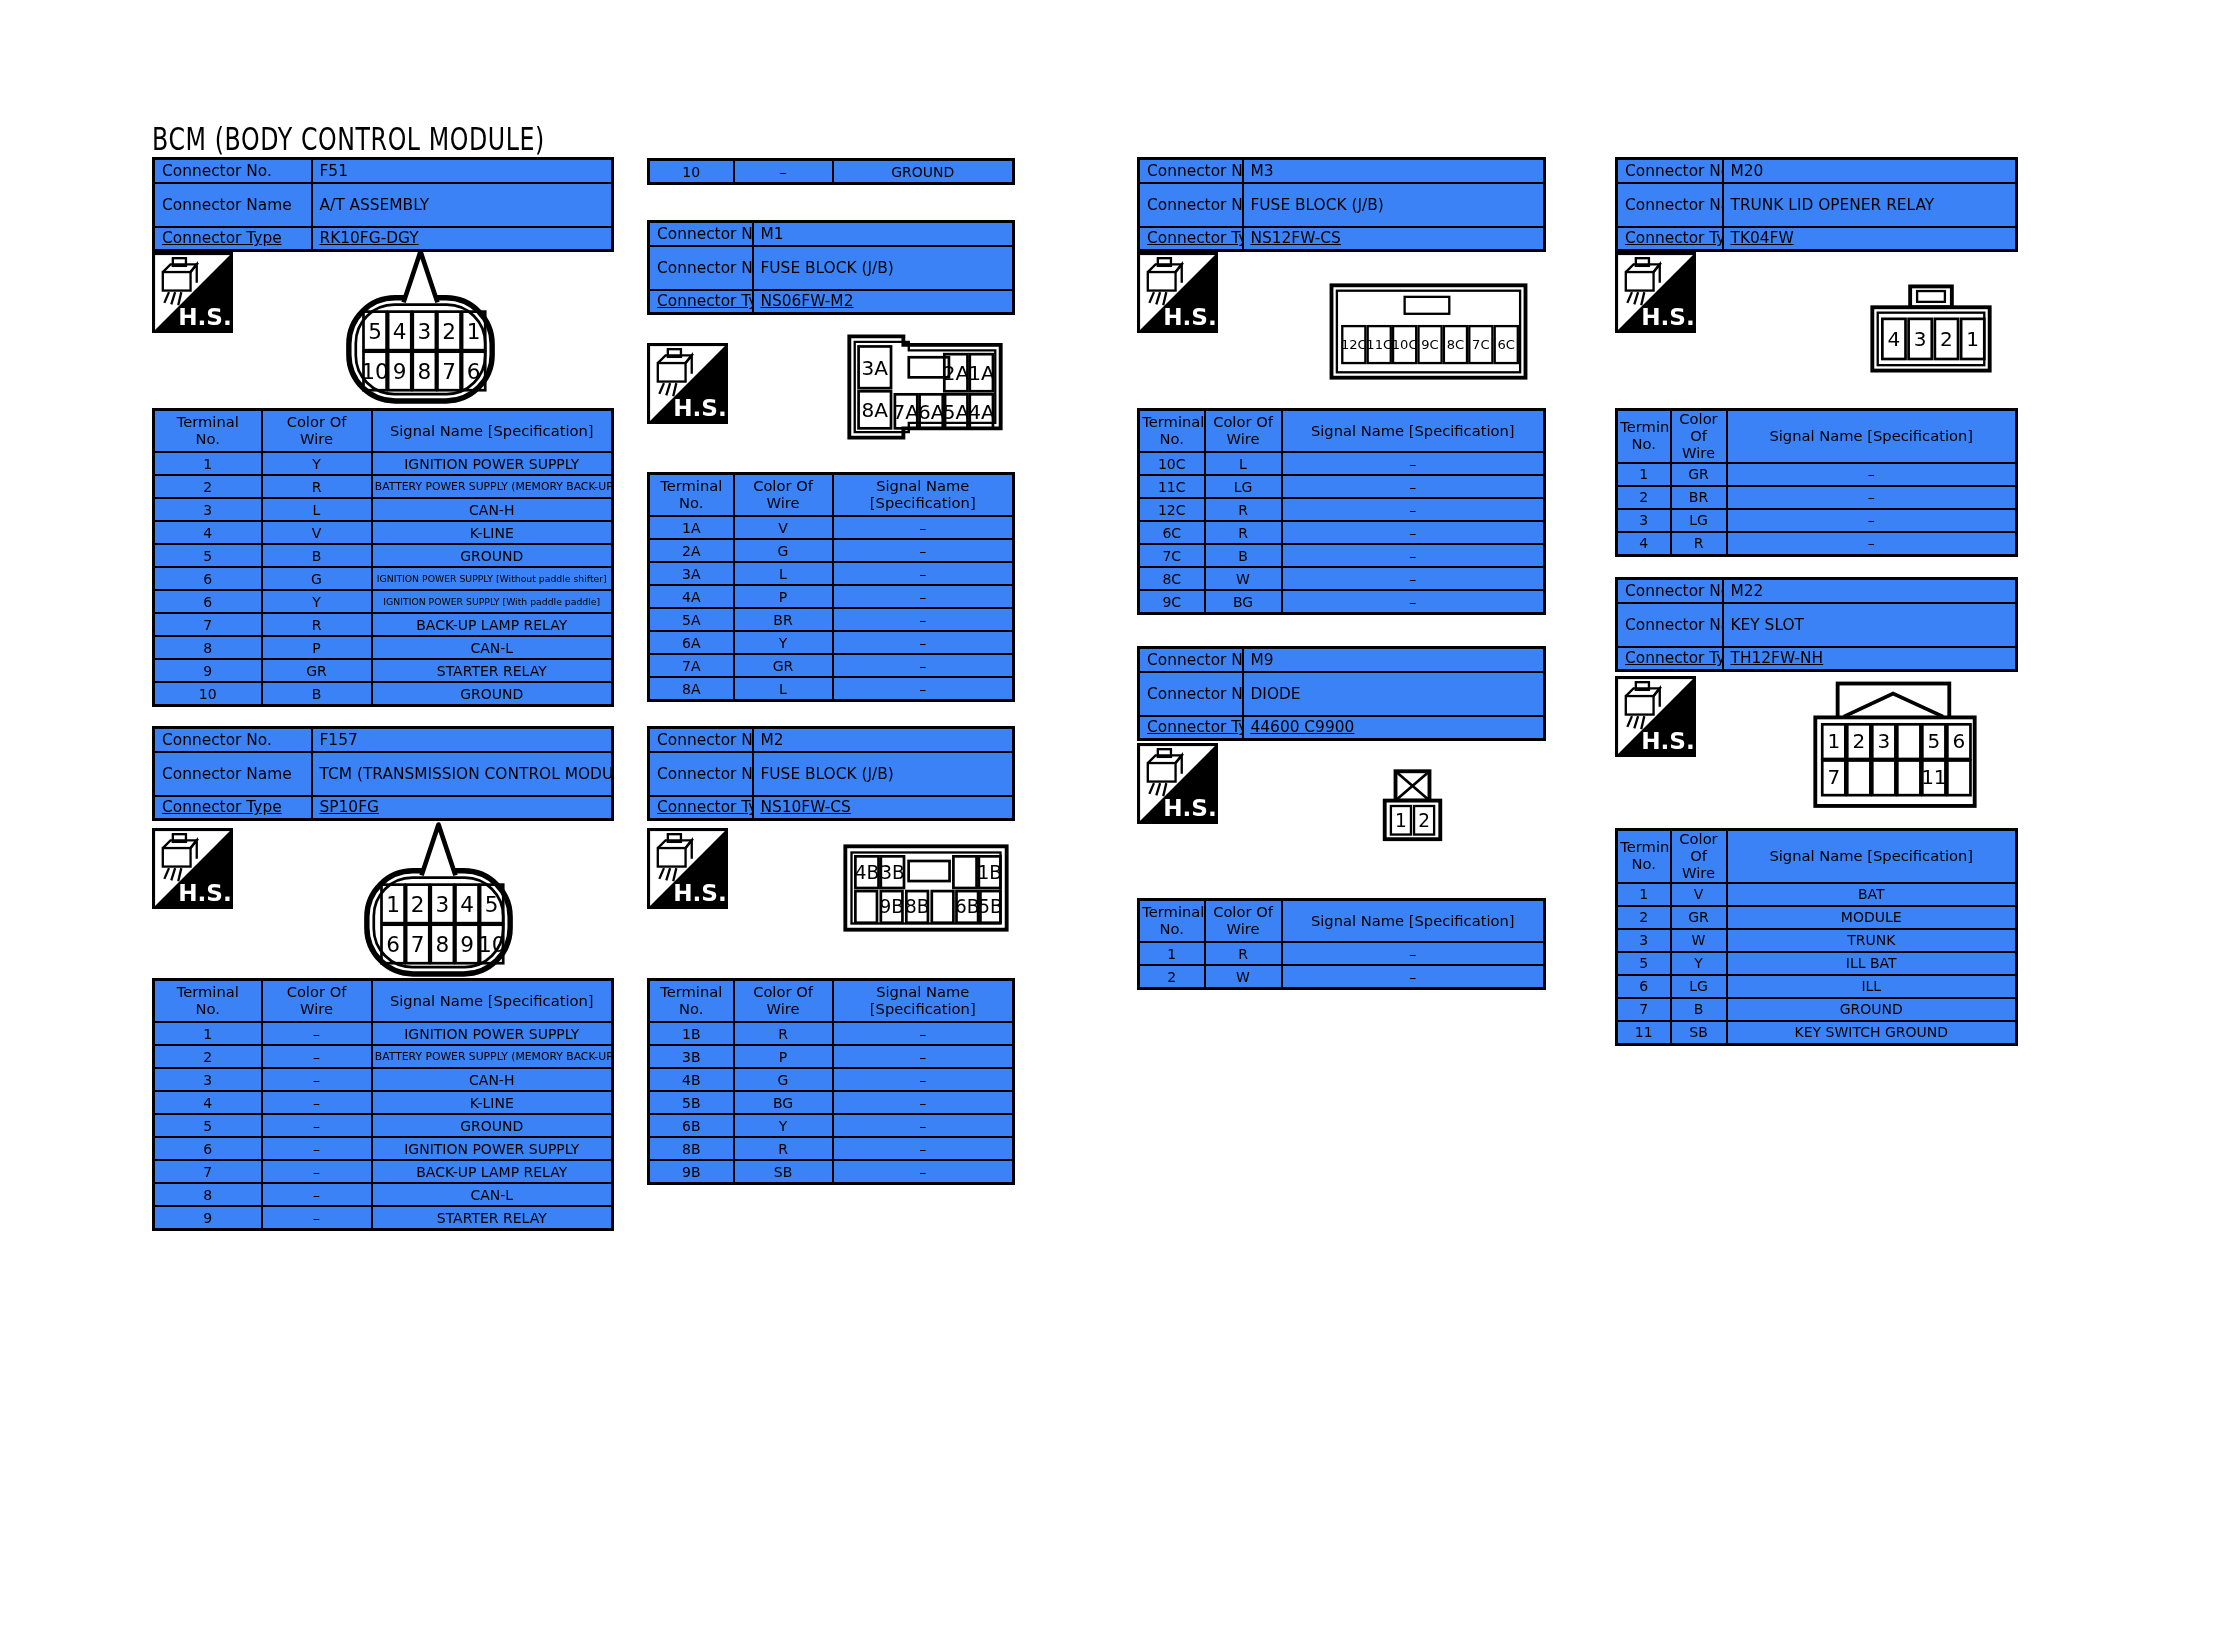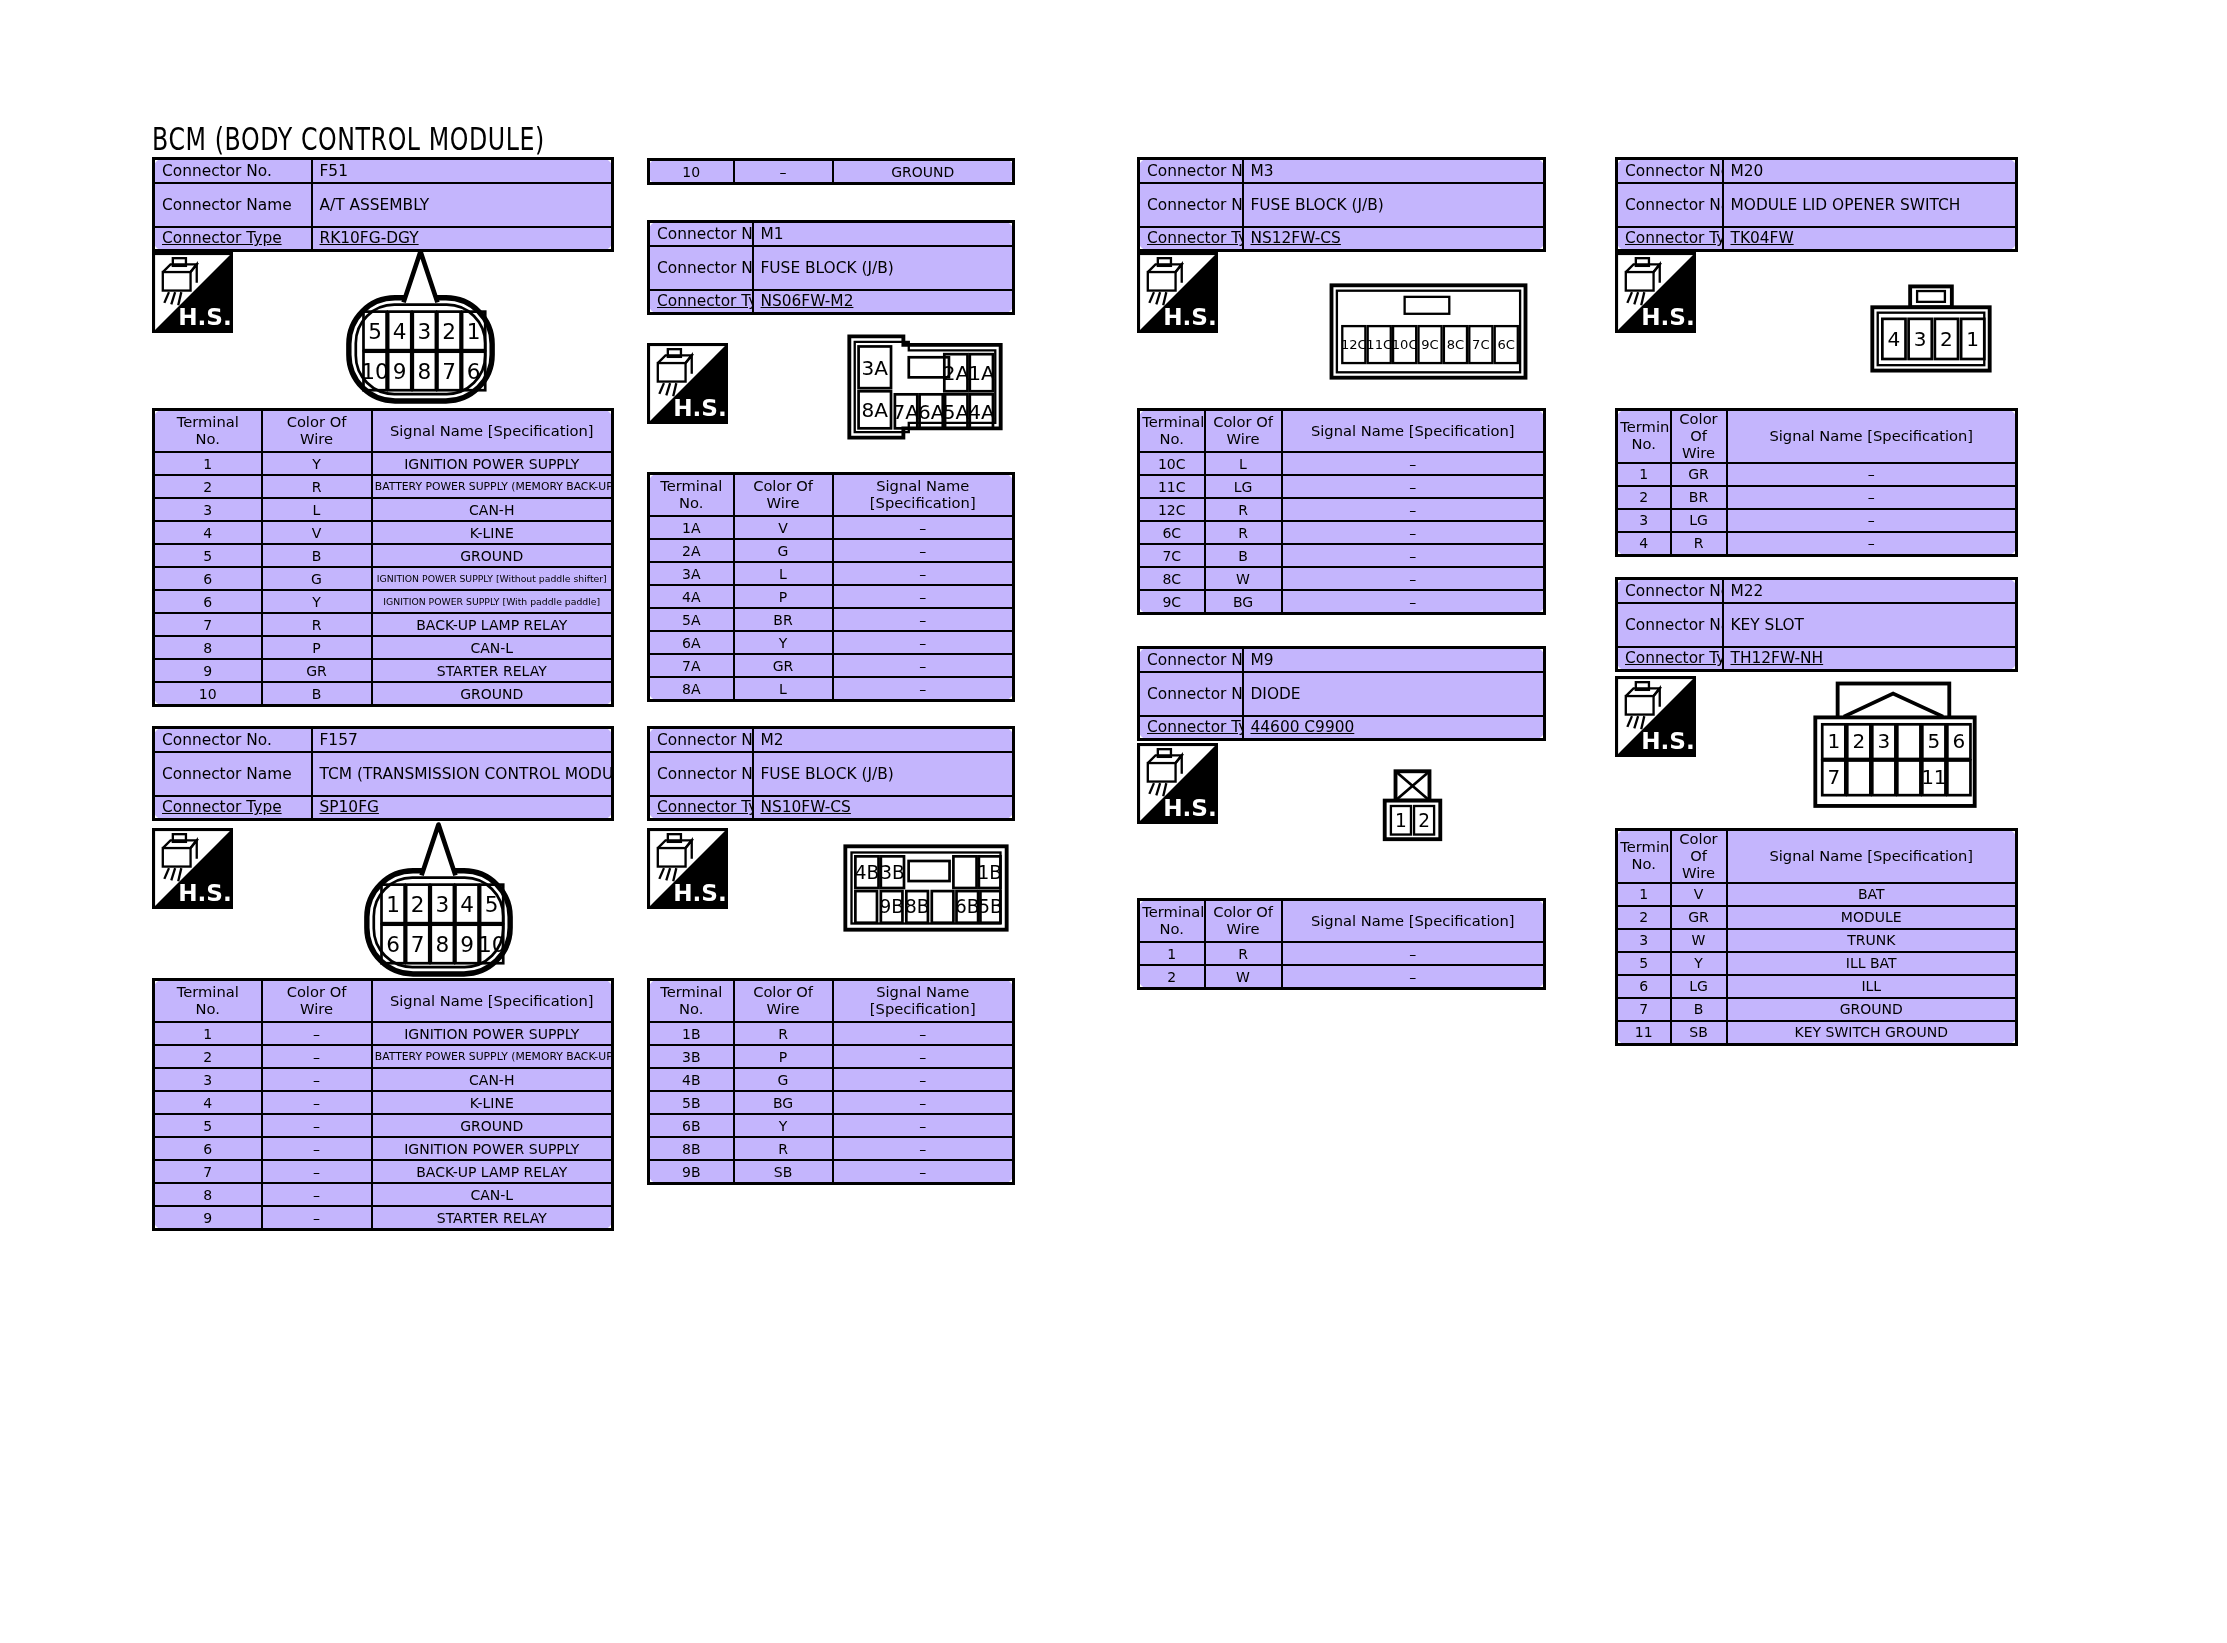--- a/index.html
+++ b/index.html
@@ -2,21 +2,21 @@
 <html style="font-size:12.3px"><head>
 <meta charset="utf-8">
 <style>
   html,body{margin:0;padding:0;background:#fff;}
   body{width:2227px;height:1644px;position:relative;overflow:hidden;
        font-family:"DejaVu Sans","Liberation Sans",sans-serif;color:#000;}
   .abs{position:absolute;}
   #title{left:152px;top:120px;font-size:32px;letter-spacing:0.8px;
          transform:scaleX(0.74);transform-origin:left top;white-space:nowrap;}
 
-  table{border-collapse:collapse;table-layout:fixed;background:#c4b5fd;border-radius:15px;}
+  table{border-collapse:collapse;table-layout:fixed;background:#3b82f6;}
   table.info{border:3.9px solid #000;}
   table.info td{border:2.3px solid #000;font-size:15.4px;padding:0 7px;vertical-align:middle;
                 overflow:hidden;white-space:nowrap;}
   tr.r-no td{height:21.6px;}
   tr.r-name td{height:42px;}
   tr.r-type td{height:21.6px;text-decoration:underline;}
 
   table.term{border:3.9px solid #000;}
   table.term th,table.term td{border:2.3px solid #000;text-align:center;vertical-align:middle;
      font-size:14px;height:21px;padding:0 2.3px;overflow:hidden;white-space:nowrap;font-weight:normal;}
@@ -757,21 +757,21 @@
       <col style="width:106px">
       <col>
     </colgroup>
   <tbody>
       <tr class="r-no">
         <td>Connector No.</td>
         <td>M20</td>
       </tr>
   <tr class="r-name">
         <td>Connector Name</td>
-        <td>MODULE LID OPENER SWITCH</td>
+        <td>TRUNK LID OPENER RELAY</td>
       </tr>
   <tr class="r-type">
         <td>Connector Type</td>
         <td>TK04FW</td>
       </tr>
 </tbody>
   </table>
 
 <svg class="abs" style="left:1615px;top:252px" width="81" height="81" viewBox="0 0 105 105">
   <rect x="2" y="2" width="101" height="101" fill="#fff" stroke="#000" stroke-width="4"></rect>

